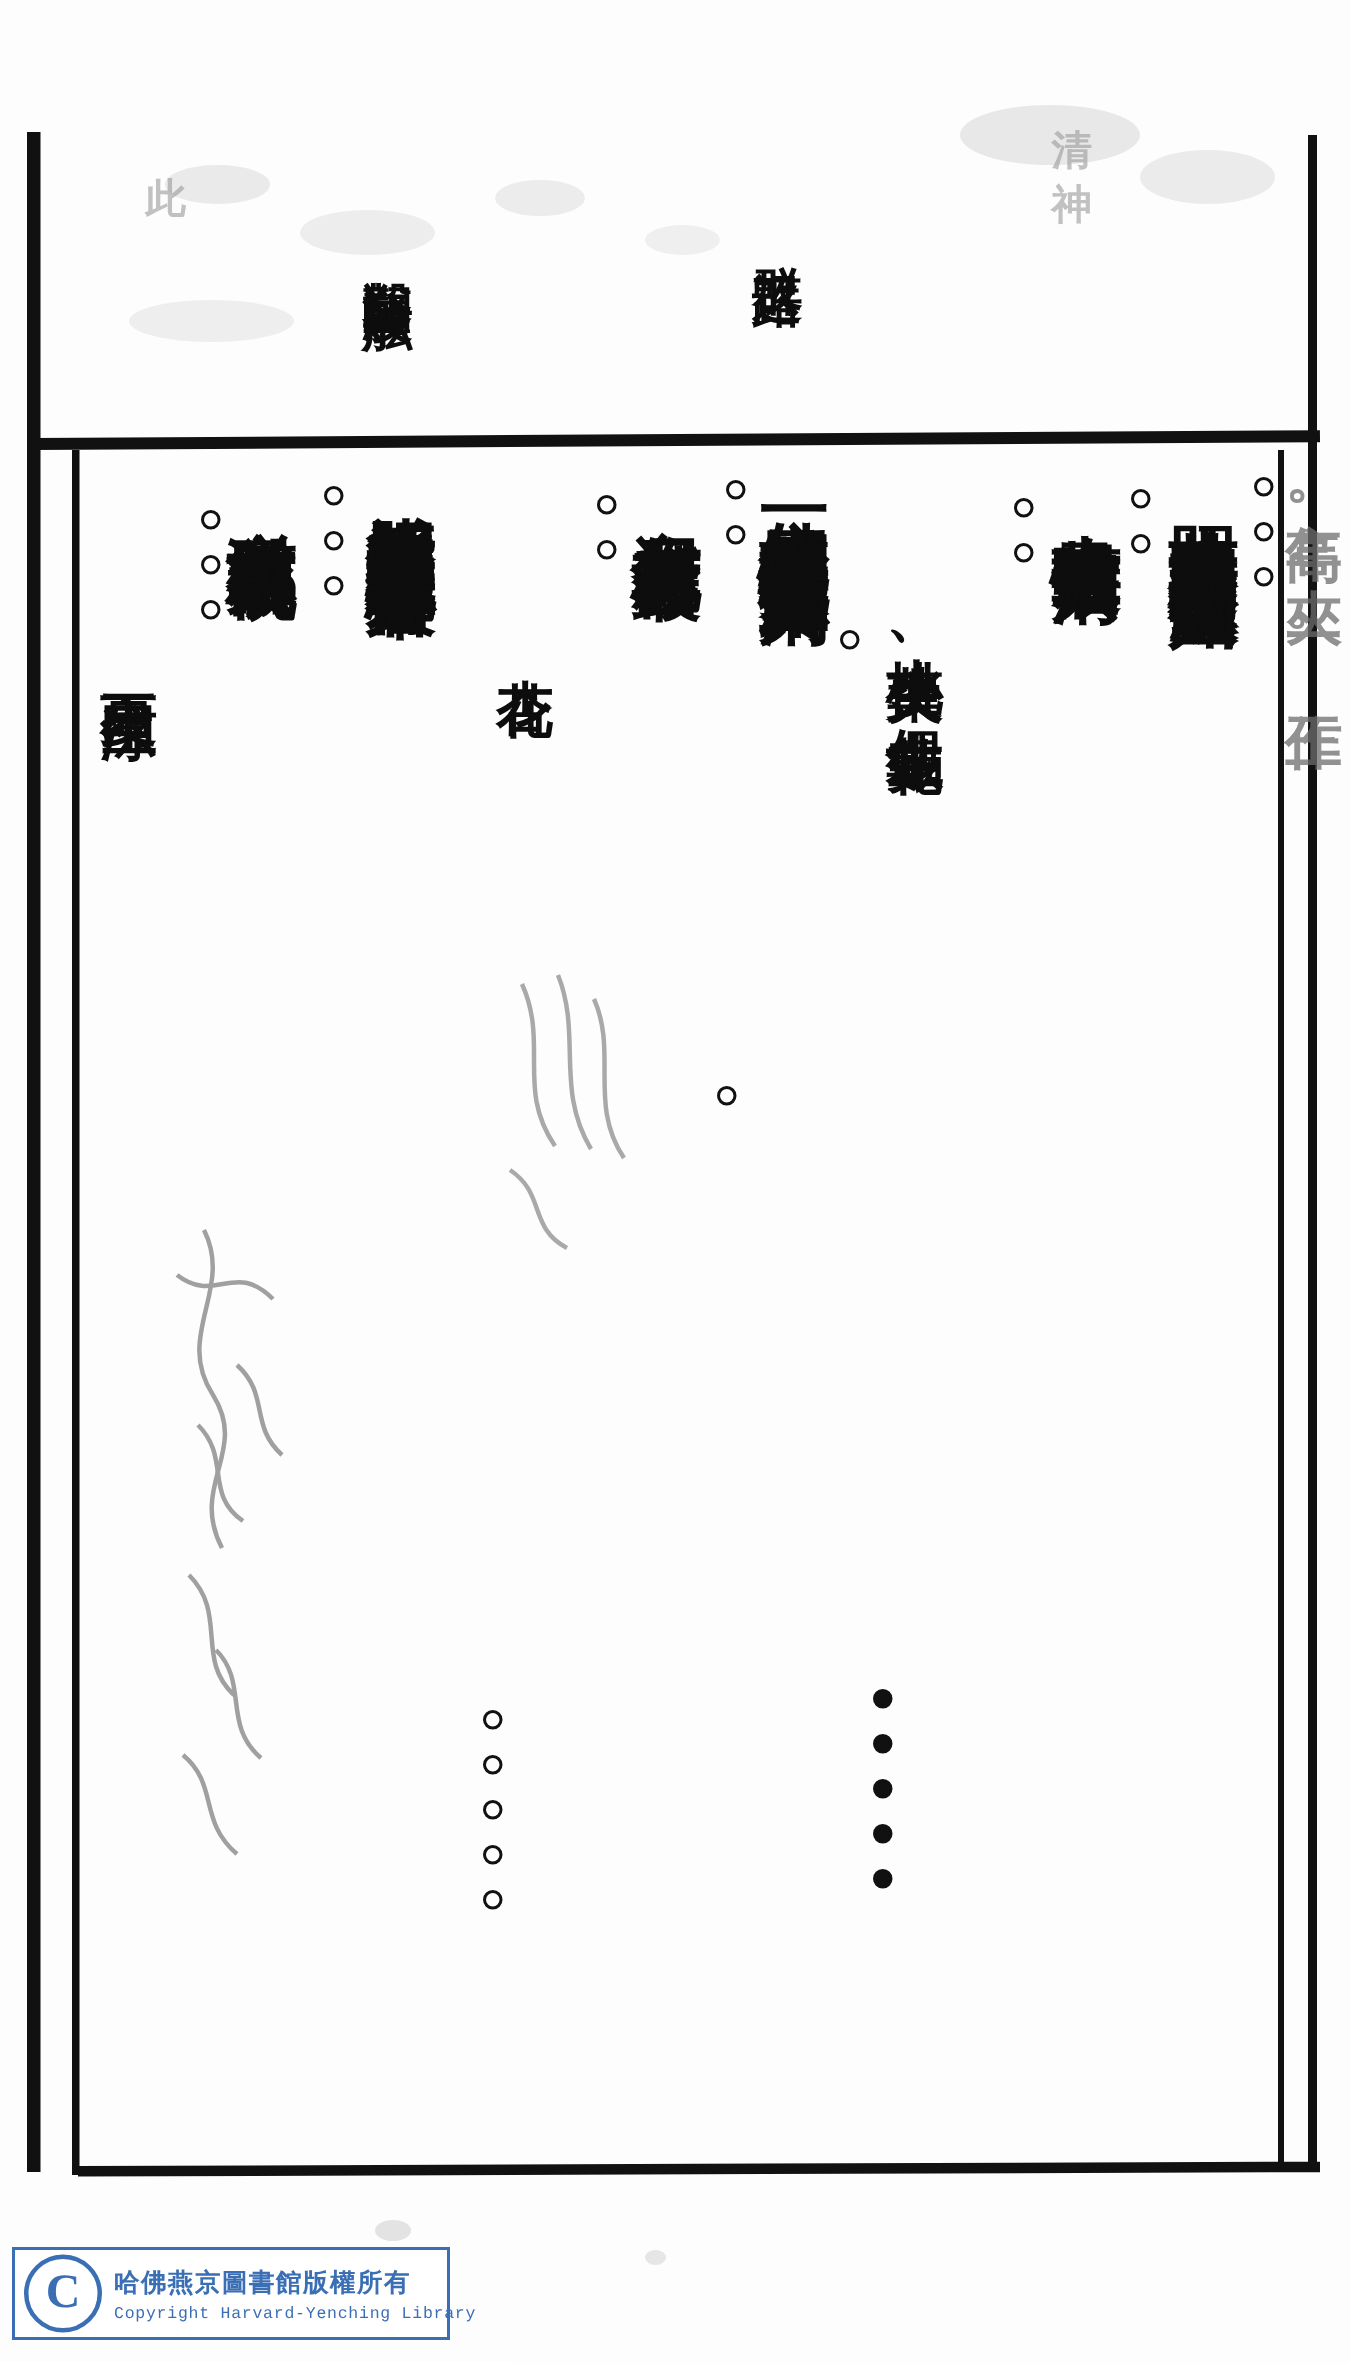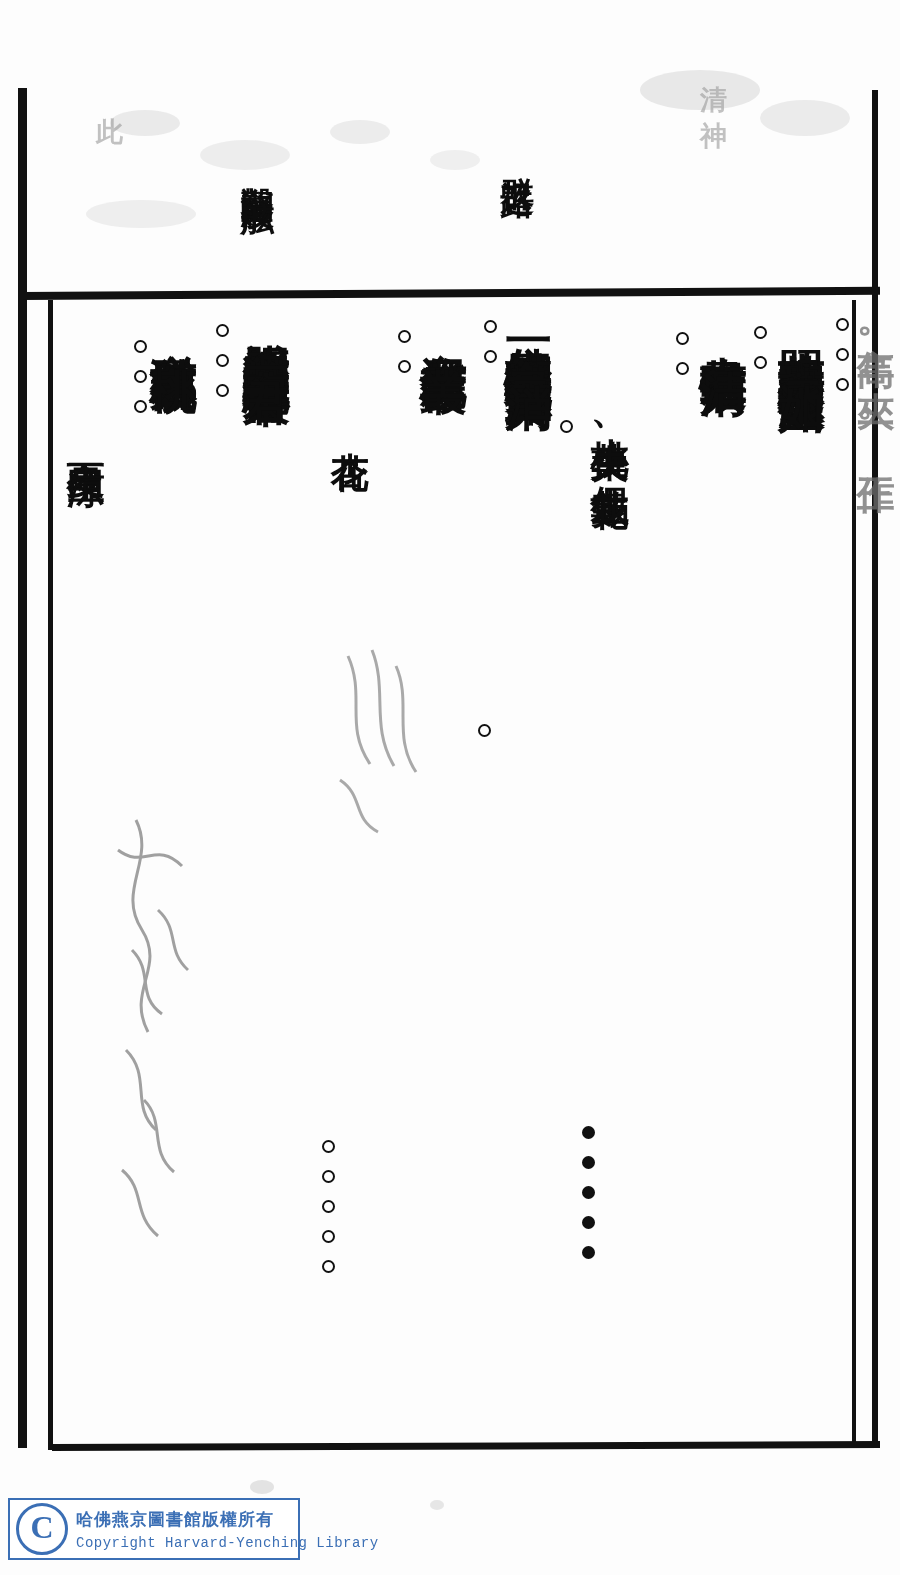--- a/index.html
+++ b/index.html
@@ -149,21 +149,21 @@
   }
   #stamp .s1 {
     font-family: "DejaVu Serif", serif;
     font-size: 17px;
     letter-spacing: 1px;
     font-weight: 700;
     white-space: nowrap;
   }
   #stamp .s2 {
     font-family: "Liberation Mono", monospace;
-    font-size: 14px;
+    font-size: 11px;
     letter-spacing: .5px;
     margin-top: 4px;
     white-space: nowrap;
   }
 </style>
 </head>
 <body>
 
 <div id="page">
 

